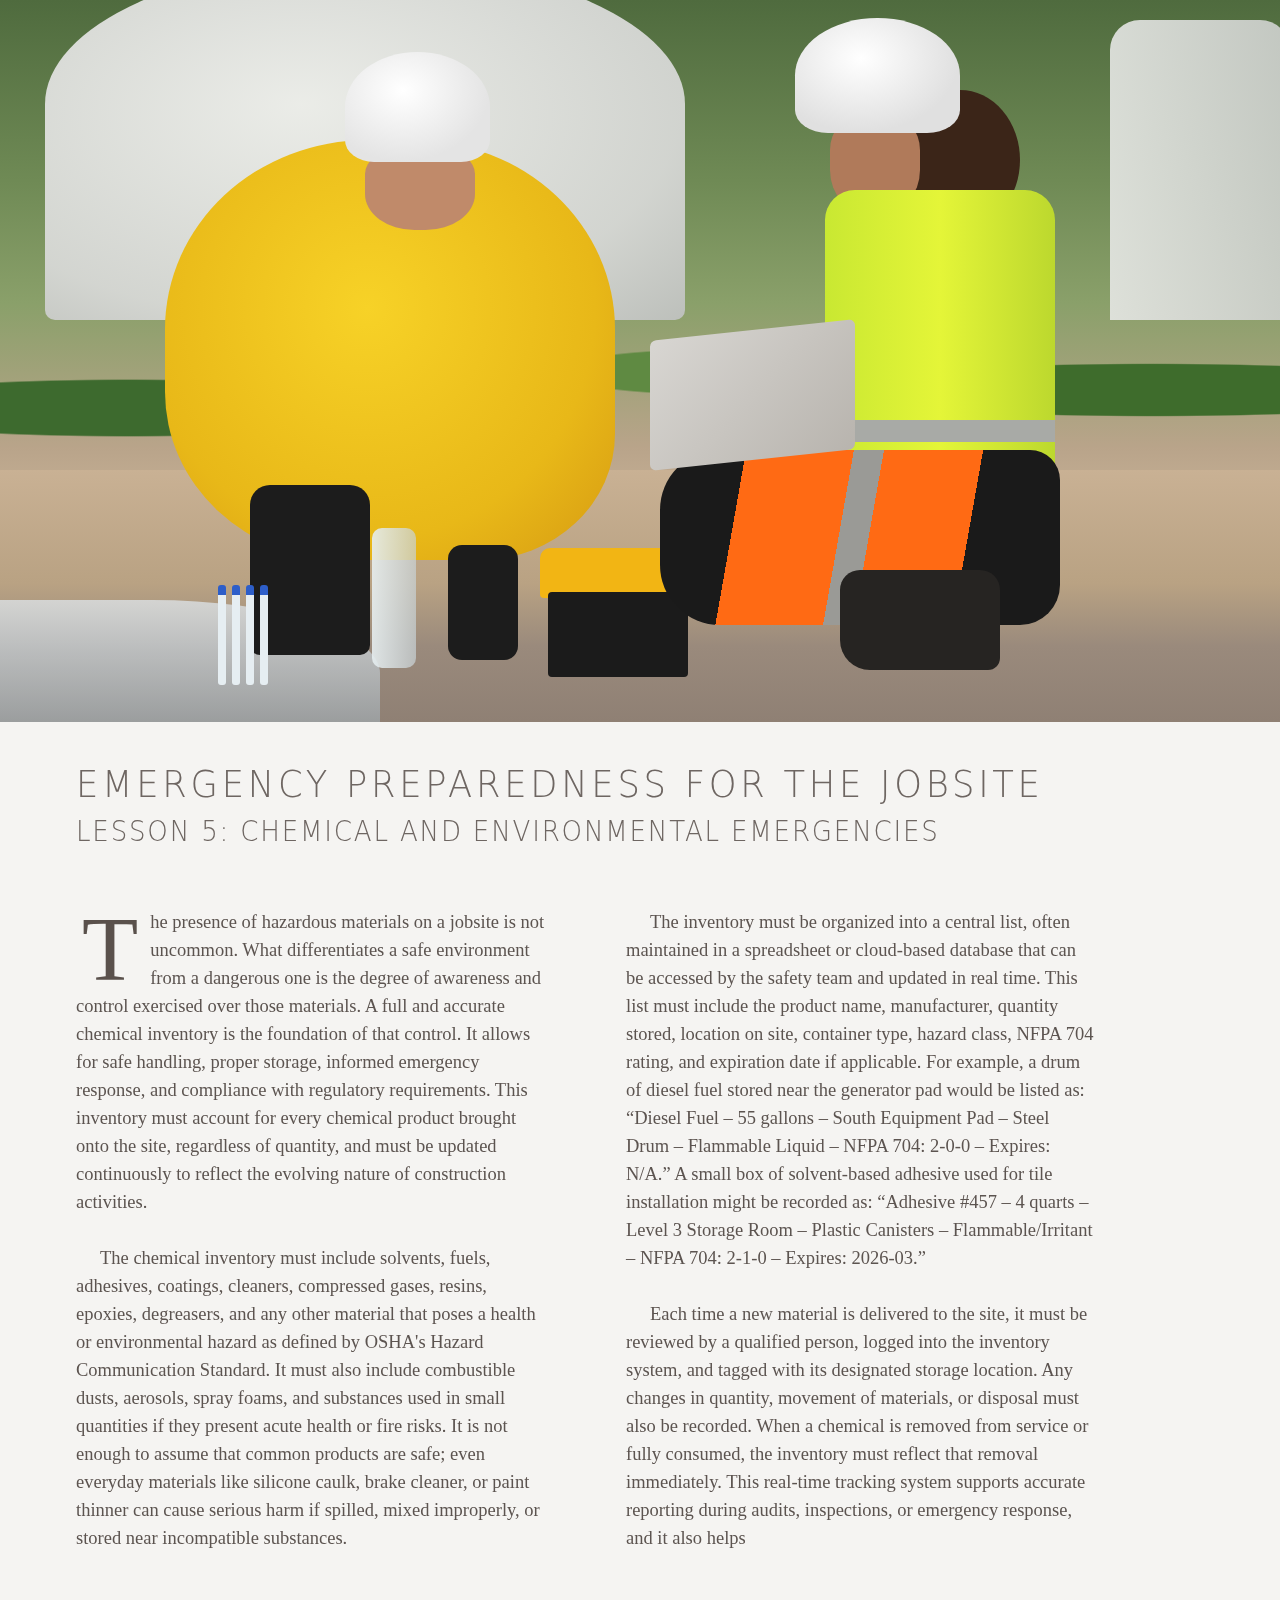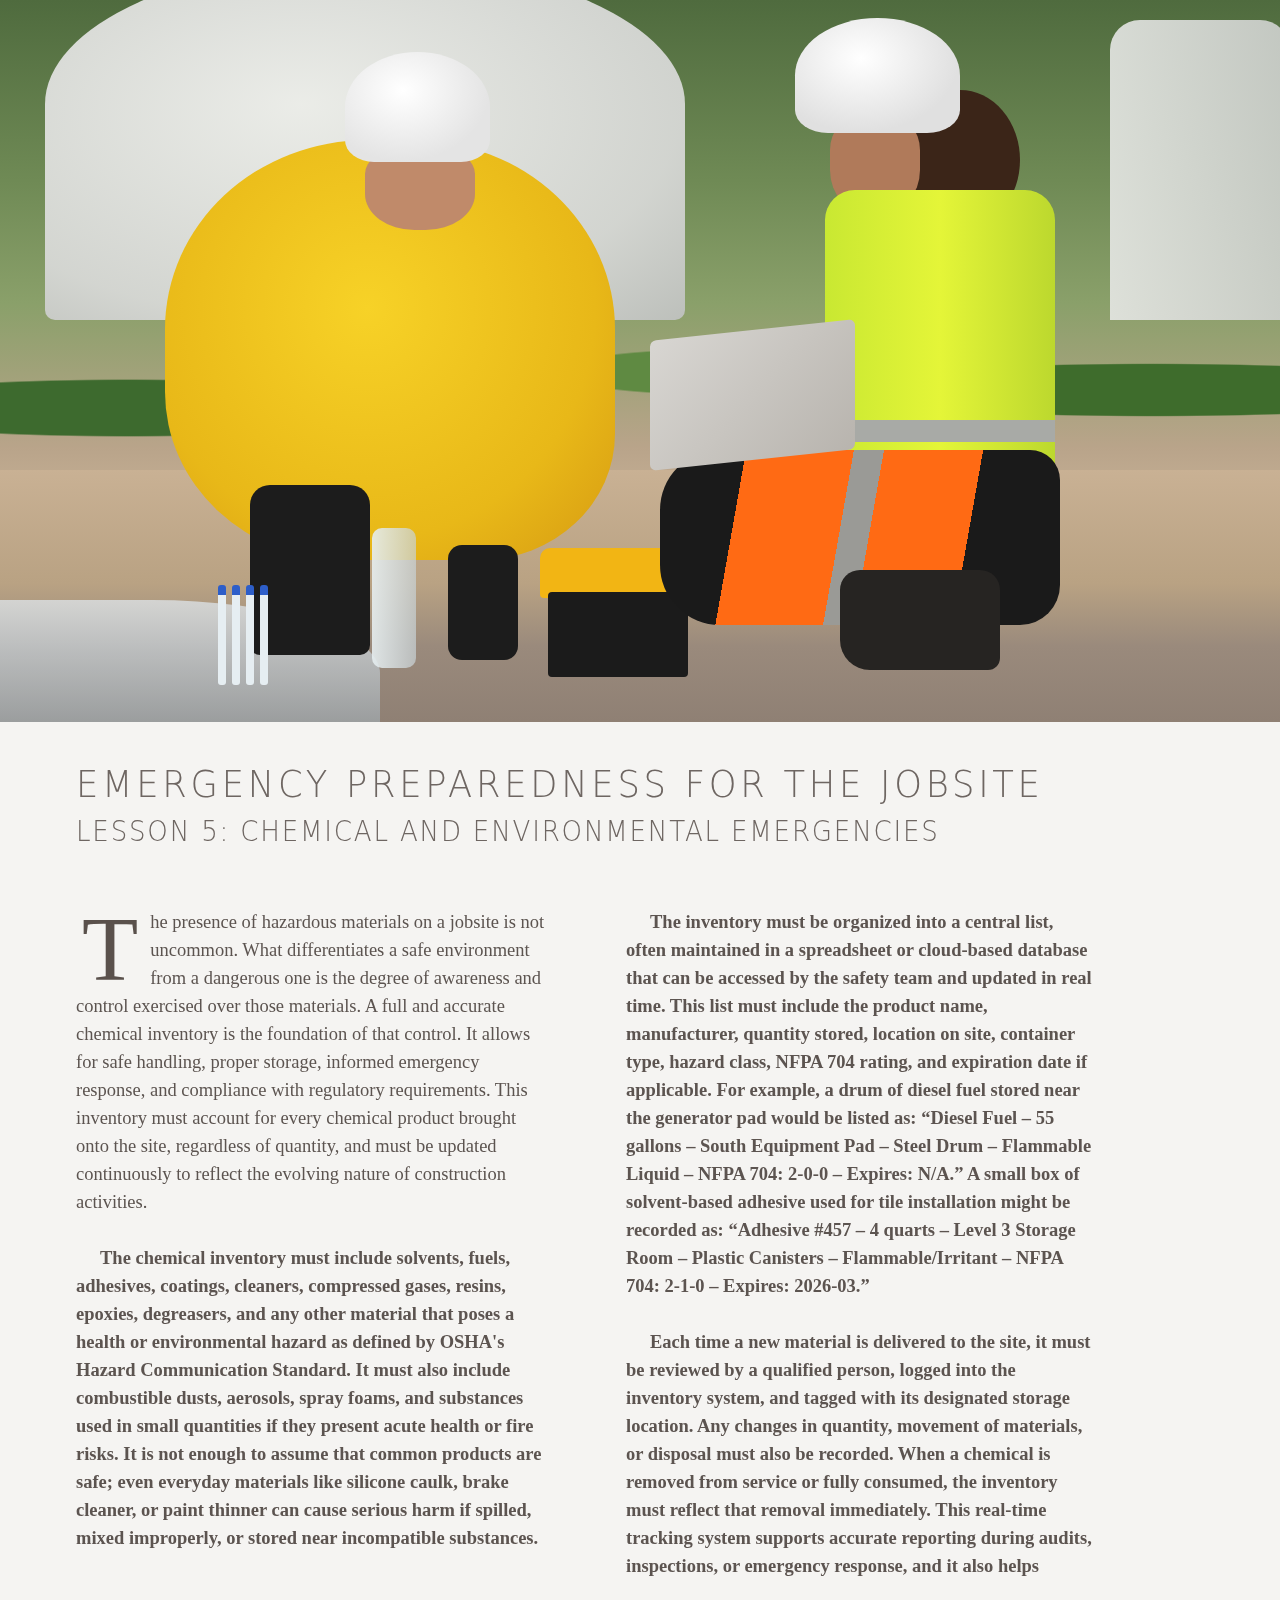--- a/index.html
+++ b/index.html
@@ -50,21 +50,21 @@
     font-size: 29px; letter-spacing: 2px; color: #6e6662;
     transform: scaleX(0.9); transform-origin: left;
     white-space: nowrap; line-height: 1.2;
   }
   .columns { display: flex; gap: 80px; margin-top: 60px; }
   .col { width: 470px; }
   .col p {
     margin: 0 0 28px 0; font-size: 18.5px; line-height: 28px; color: #5c5450;
     text-align: left;
   }
-  .col p.indent { text-indent: 24px; font-weight: bold; }
+  .col p.indent { text-indent: 24px; }
   .dropcap {
     float: left; font-size: 92px; line-height: 74px; margin: 4px 12px 0 6px;
     color: #5a514c; font-family: "Liberation Serif", serif;
   }
 </style>
 </head>
 <body>
 
 <div class="hero" role="img" aria-label="Two workers in hard hats kneeling on a rocky shoreline near storage tanks, one in a yellow chemical suit holding a test tube, the other in a hi-vis vest holding a laptop, with a yellow-lidded toolbox, a water bottle and sample tubes">
   <div class="tank1"></div>

